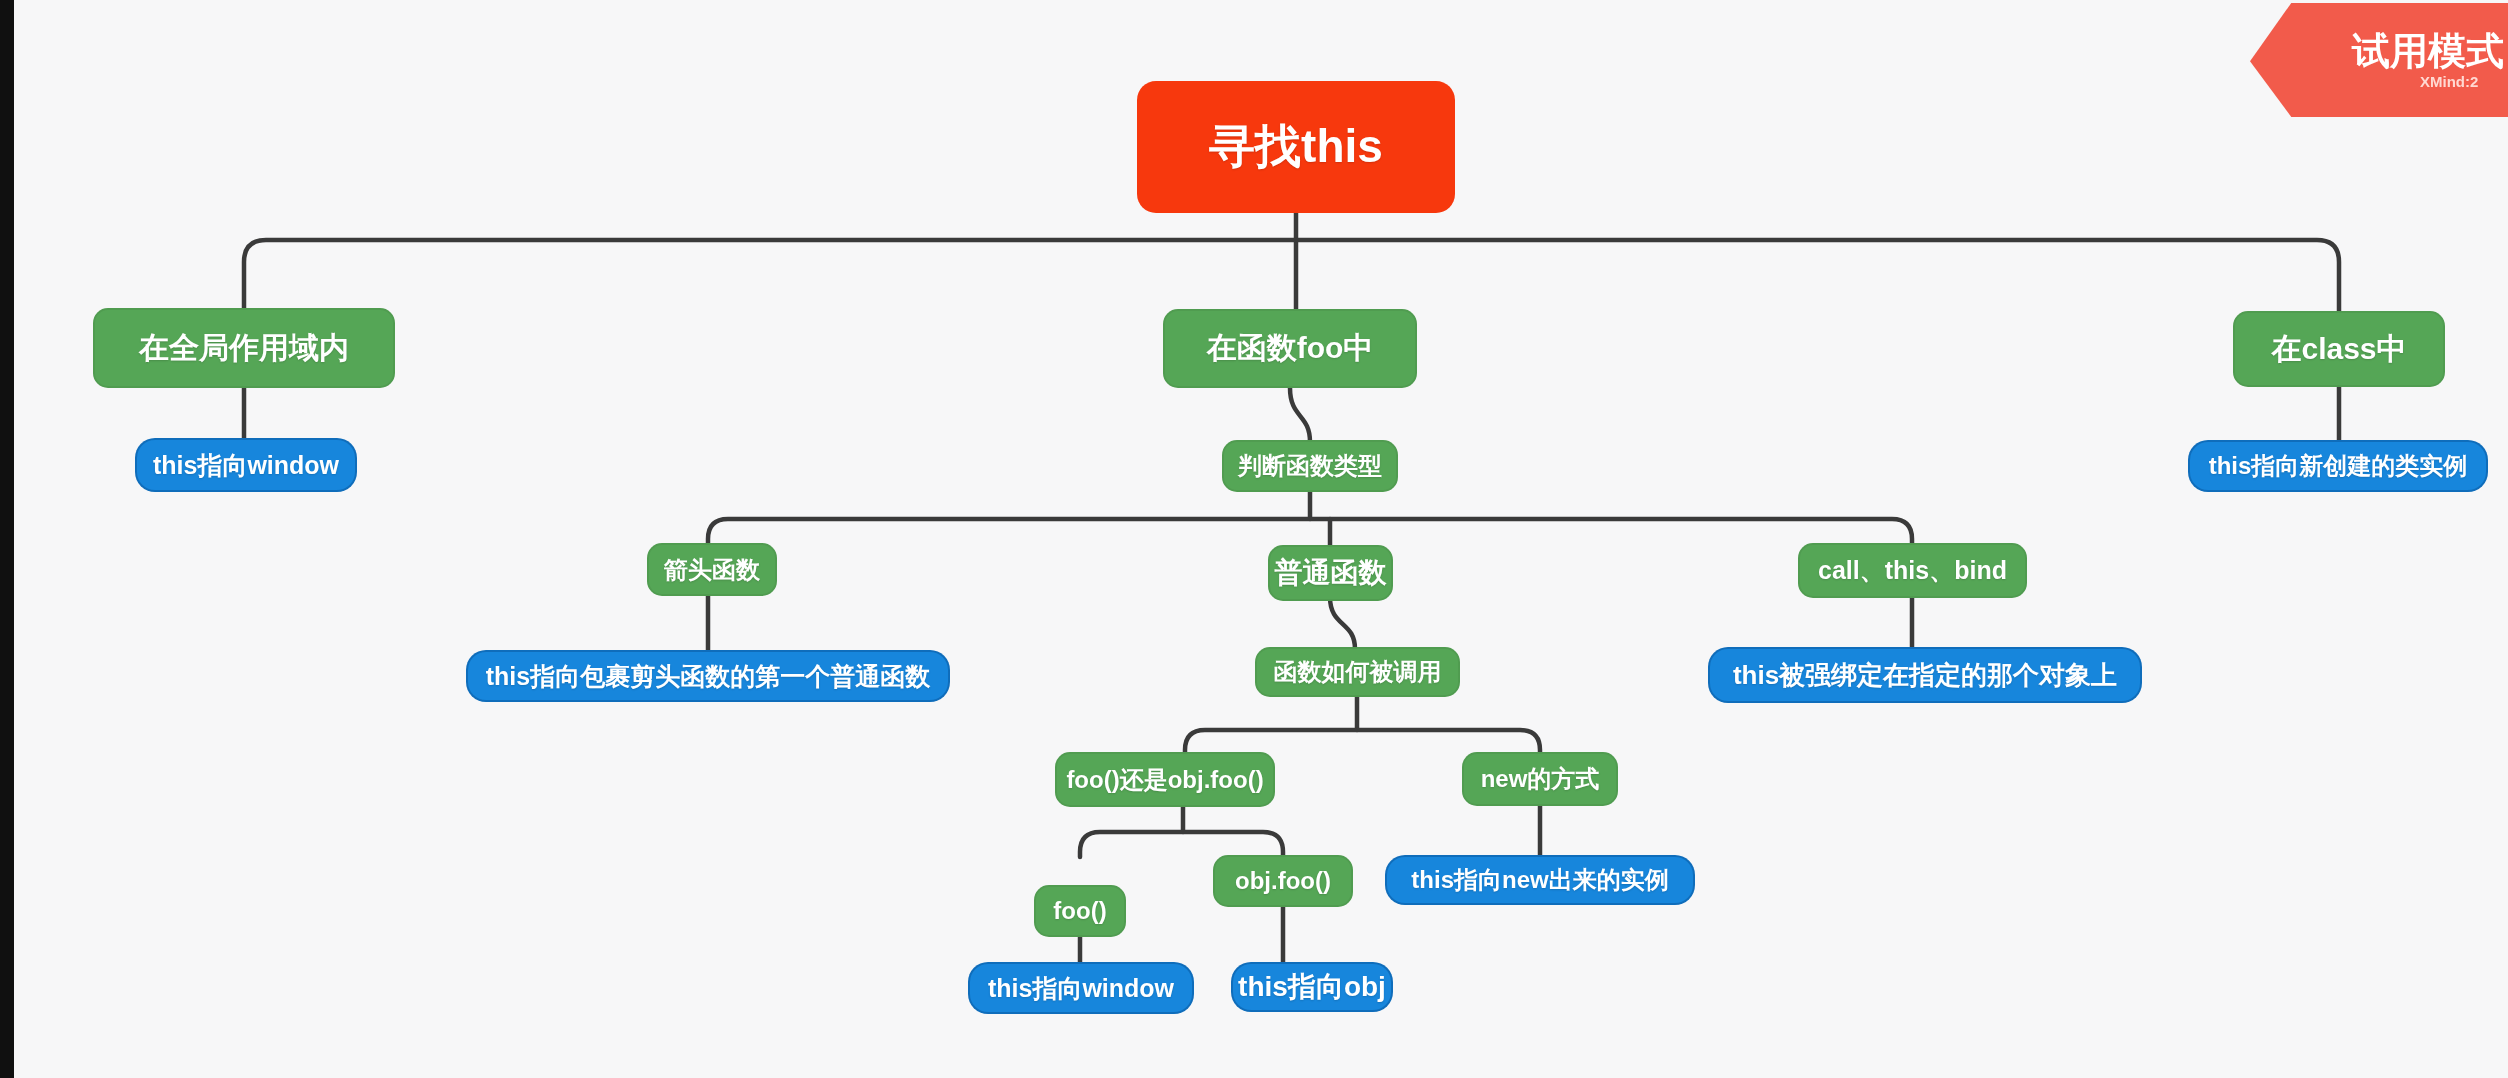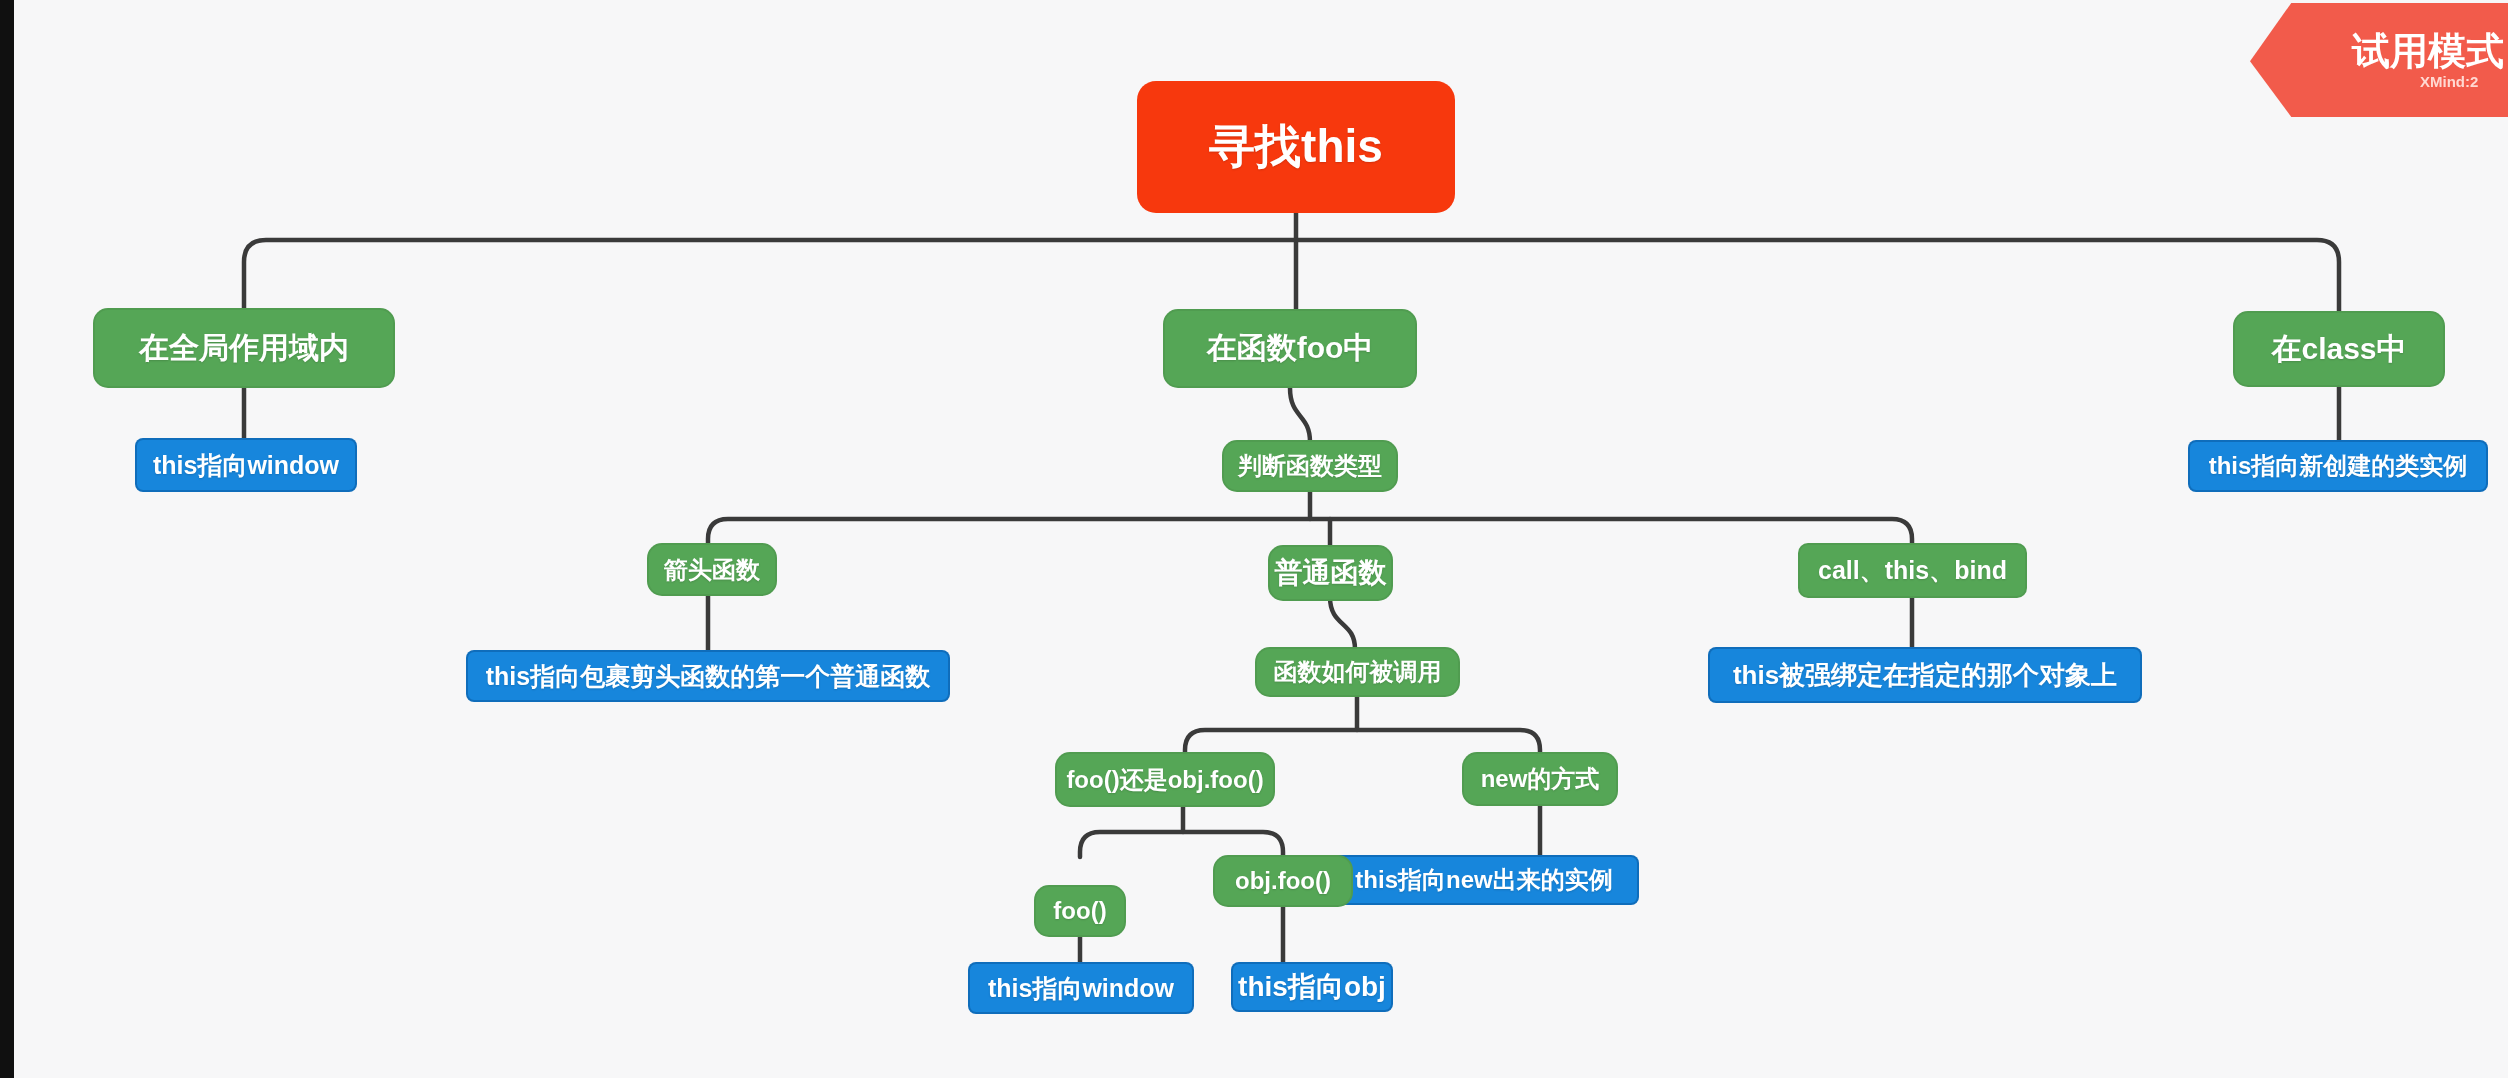--- a/index.html
+++ b/index.html
@@ -32,21 +32,21 @@
     background:var(--root-node,#f7380d);
     border-radius:19px;
   }
   .node.green{
     background:var(--branch-node,#55a656);
     border-radius:15px;
     border:2px solid rgba(0,0,0,0.06);
   }
   .node.blue{
     background:var(--leaf-node,#1786dc);
-    border-radius:8px;
+    border-radius:20px;
     border:2px solid rgba(9,90,160,0.55);
   }
   .trial-badge{
     position:absolute;top:3px;right:0;width:258px;height:114px;
     background:var(--badge,#f25b4b);
     clip-path:polygon(0 51%,16% 0,100% 0,100% 100%,16% 100%);
     display:flex;flex-direction:column;justify-content:center;
     color:#ffffff;
   }
   .trial-badge .badge-title{
@@ -113,31 +113,31 @@
   <div class="node blue" style="left:466px;top:650px;width:484px;height:52px;font-size:25px;">this指向包裹剪头函数的第一个普通函数</div>
 
   <div class="node green" style="left:1268px;top:545px;width:125px;height:56px;font-size:28px;">普通函数</div>
 
   <div class="node green" style="left:1255px;top:647px;width:205px;height:50px;font-size:24px;">函数如何被调用</div>
 
   <div class="node green" style="left:1055px;top:752px;width:220px;height:55px;font-size:24px;">foo()还是obj.foo()</div>
 
   <div class="node green" style="left:1462px;top:752px;width:156px;height:54px;font-size:24px;">new的方式</div>
 
-  <div class="node blue" style="left:1329px;top:855px;width:310px;height:50px;font-size:24px;">this指向new出来的实例</div>
+  <div class="node blue" style="left:1385px;top:855px;width:310px;height:50px;font-size:24px;">this指向new出来的实例</div>
 
   <div class="node green" style="left:1034px;top:885px;width:92px;height:52px;font-size:24px;">foo()</div>
 
   <div class="node green" style="left:1213px;top:855px;width:140px;height:52px;font-size:24px;">obj.foo()</div>
 
   <div class="node blue" style="left:968px;top:962px;width:226px;height:52px;font-size:25px;">this指向window</div>
 
   <div class="node blue" style="left:1208px;top:962px;width:162px;height:50px;font-size:28px;margin-left:23px;">this指向obj</div>
 
-  <div class="node green" style="left:1798px;top:543px;width:229px;height:55px;font-size:25px;border-radius:10px;">call、this、bind</div>
+  <div class="node green" style="left:1798px;top:543px;width:229px;height:55px;font-size:25px;">call、this、bind</div>
 
   <div class="node blue" style="left:1708px;top:647px;width:434px;height:56px;font-size:26px;">this被强绑定在指定的那个对象上</div>
 
   <div class="node green" style="left:2233px;top:311px;width:212px;height:76px;font-size:30px;">在class中</div>
 
   <div class="node blue" style="left:2188px;top:440px;width:300px;height:52px;font-size:24px;">this指向新创建的类实例</div>
 
   <div class="trial-badge">
     <div class="badge-title">试用模式</div>
     <div class="badge-sub">XMind:2</div>

